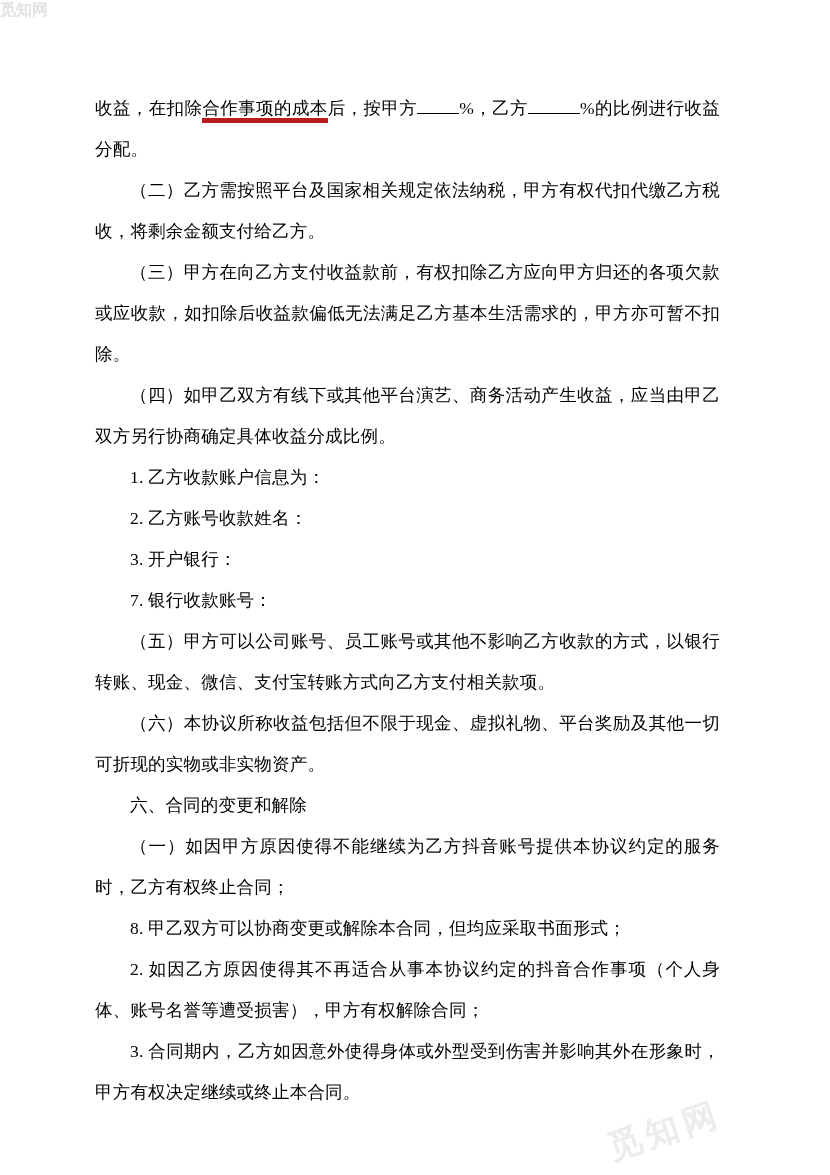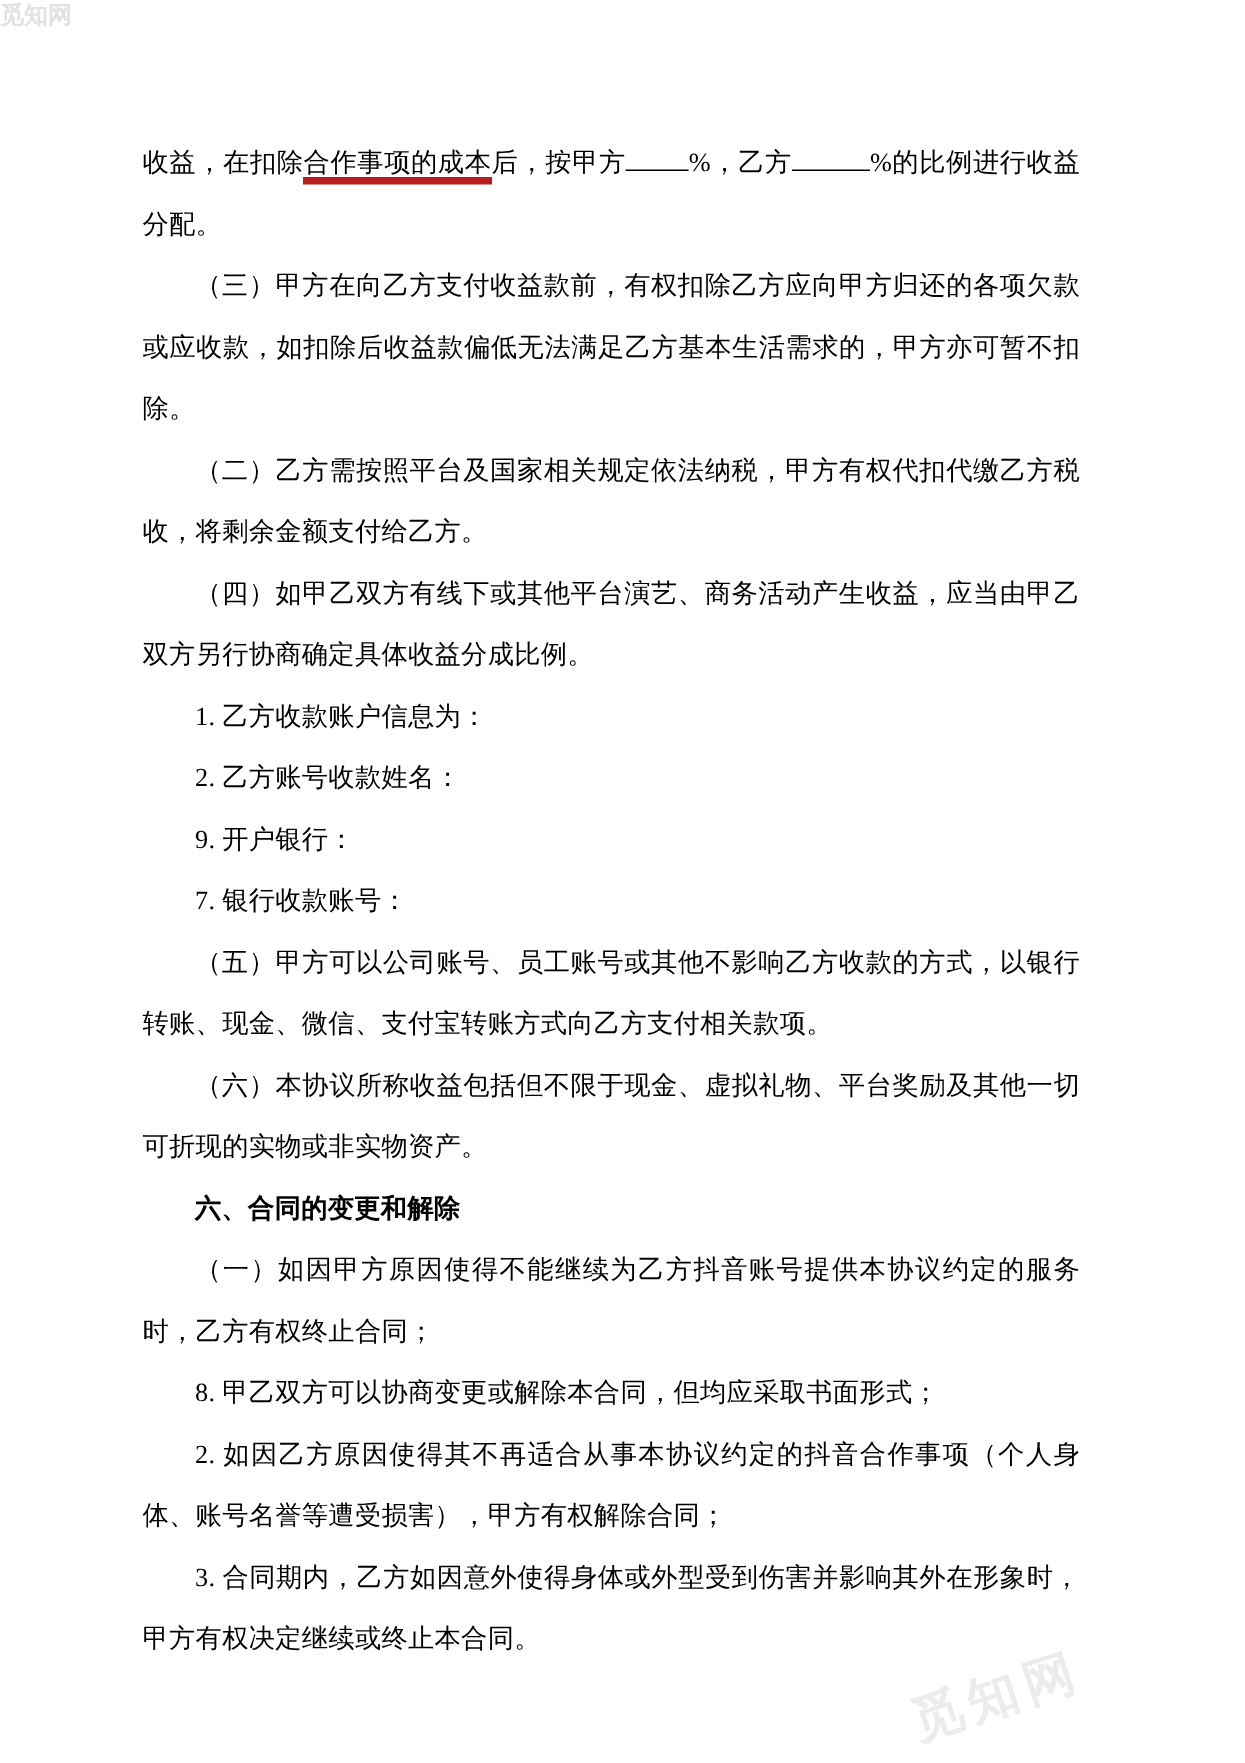--- a/index.html
+++ b/index.html
@@ -36,21 +36,21 @@
     line-height: 41px;
     text-align: justify;
     text-justify: inter-ideograph;
     letter-spacing: 0.2px;
   }
   p.indent {
     text-indent: 35px;
   }
   p.heading {
     text-indent: 35px;
-    font-weight: bold;
+    font-weight: normal;
   }
   .blank-line {
     display: inline-block;
     border-bottom: 1px solid #000;
     vertical-align: baseline;
   }
   .u1 { width: 42px; }
   .u2 { width: 52px; }
   .underline-text {
     border-bottom: 5px solid #b91c1c;
@@ -81,26 +81,26 @@
 
   <div class="wm">觅知网</div>
   <div class="wm wm-bottom">觅知网</div>
 
   <div class="content">
 
     <p class="para">
       <span>收益，在扣除</span><span class="underline-text">合作事项的成本</span><span>后，按甲方</span><span class="blank-line u1"></span><span>%，乙方</span><span class="blank-line u2"></span><span>%的比例进行收益分配。</span>
     </p>
 
+    <p class="para indent">（二）乙方需按照平台及国家相关规定依法纳税，甲方有权代扣代缴乙方税收，将剩余金额支付给乙方。</p>
     <p class="para indent">（三）甲方在向乙方支付收益款前，有权扣除乙方应向甲方归还的各项欠款或应收款，如扣除后收益款偏低无法满足乙方基本生活需求的，甲方亦可暂不扣除。</p>
-    <p class="para indent">（二）乙方需按照平台及国家相关规定依法纳税，甲方有权代扣代缴乙方税收，将剩余金额支付给乙方。</p>
     <p class="para indent">（四）如甲乙双方有线下或其他平台演艺、商务活动产生收益，应当由甲乙双方另行协商确定具体收益分成比例。</p>
     <p class="para indent">1. 乙方收款账户信息为：</p>
     <p class="para indent">2. 乙方账号收款姓名：</p>
-    <p class="para indent">9. 开户银行：</p>
+    <p class="para indent">3. 开户银行：</p>
     <p class="para indent">7. 银行收款账号：</p>
     <p class="para indent">（五）甲方可以公司账号、员工账号或其他不影响乙方收款的方式，以银行转账、现金、微信、支付宝转账方式向乙方支付相关款项。</p>
     <p class="para indent">（六）本协议所称收益包括但不限于现金、虚拟礼物、平台奖励及其他一切可折现的实物或非实物资产。</p>
 
     <p class="para heading">六、合同的变更和解除</p>
 
     <p class="para indent">（一）如因甲方原因使得不能继续为乙方抖音账号提供本协议约定的服务时，乙方有权终止合同；</p>
     <p class="para indent">8. 甲乙双方可以协商变更或解除本合同，但均应采取书面形式；</p>
     <p class="para indent">2. 如因乙方原因使得其不再适合从事本协议约定的抖音合作事项（个人身体、账号名誉等遭受损害），甲方有权解除合同；</p>
     <p class="para indent">3. 合同期内，乙方如因意外使得身体或外型受到伤害并影响其外在形象时，甲方有权决定继续或终止本合同。</p>

